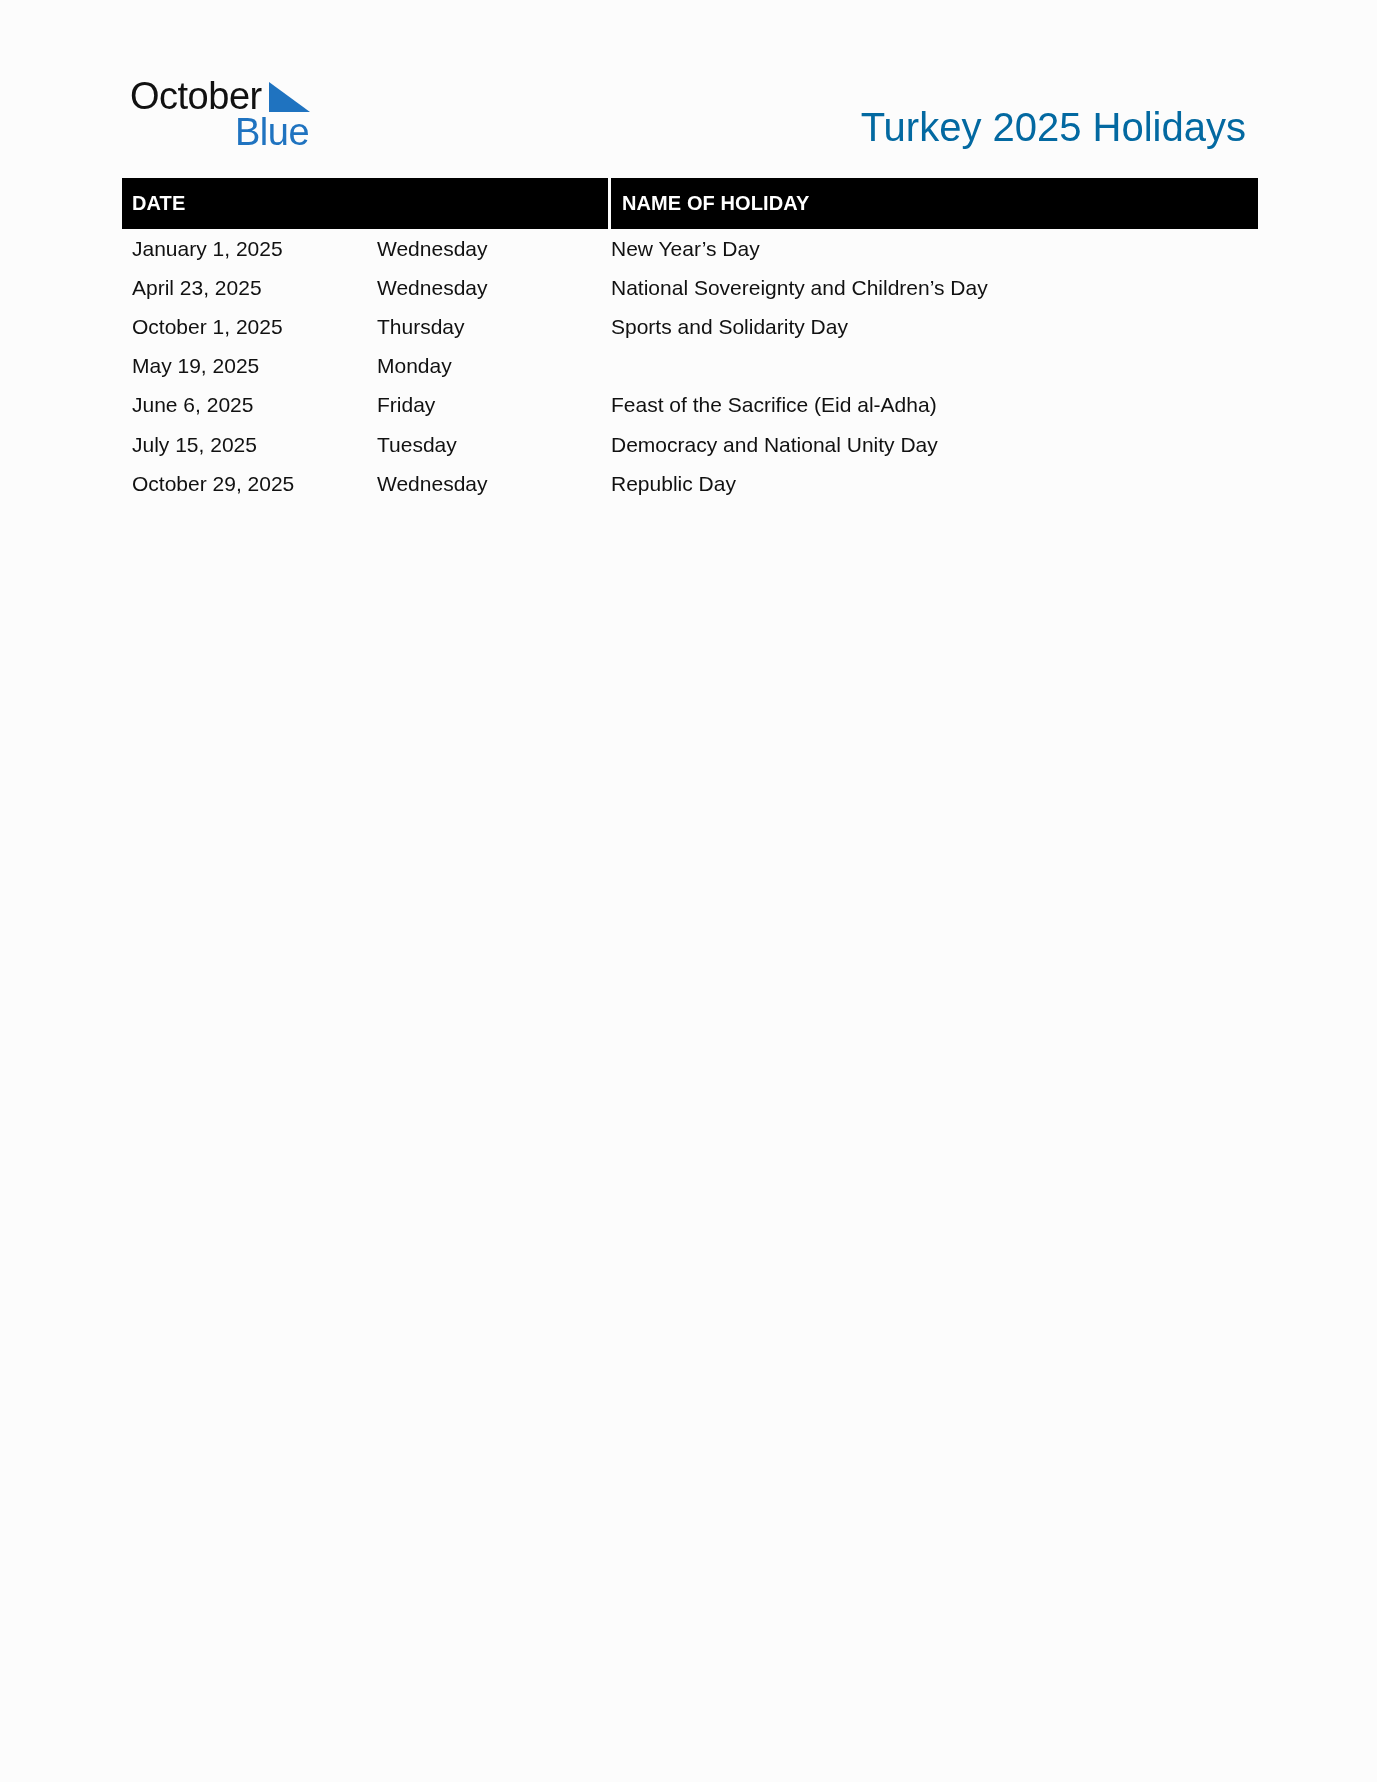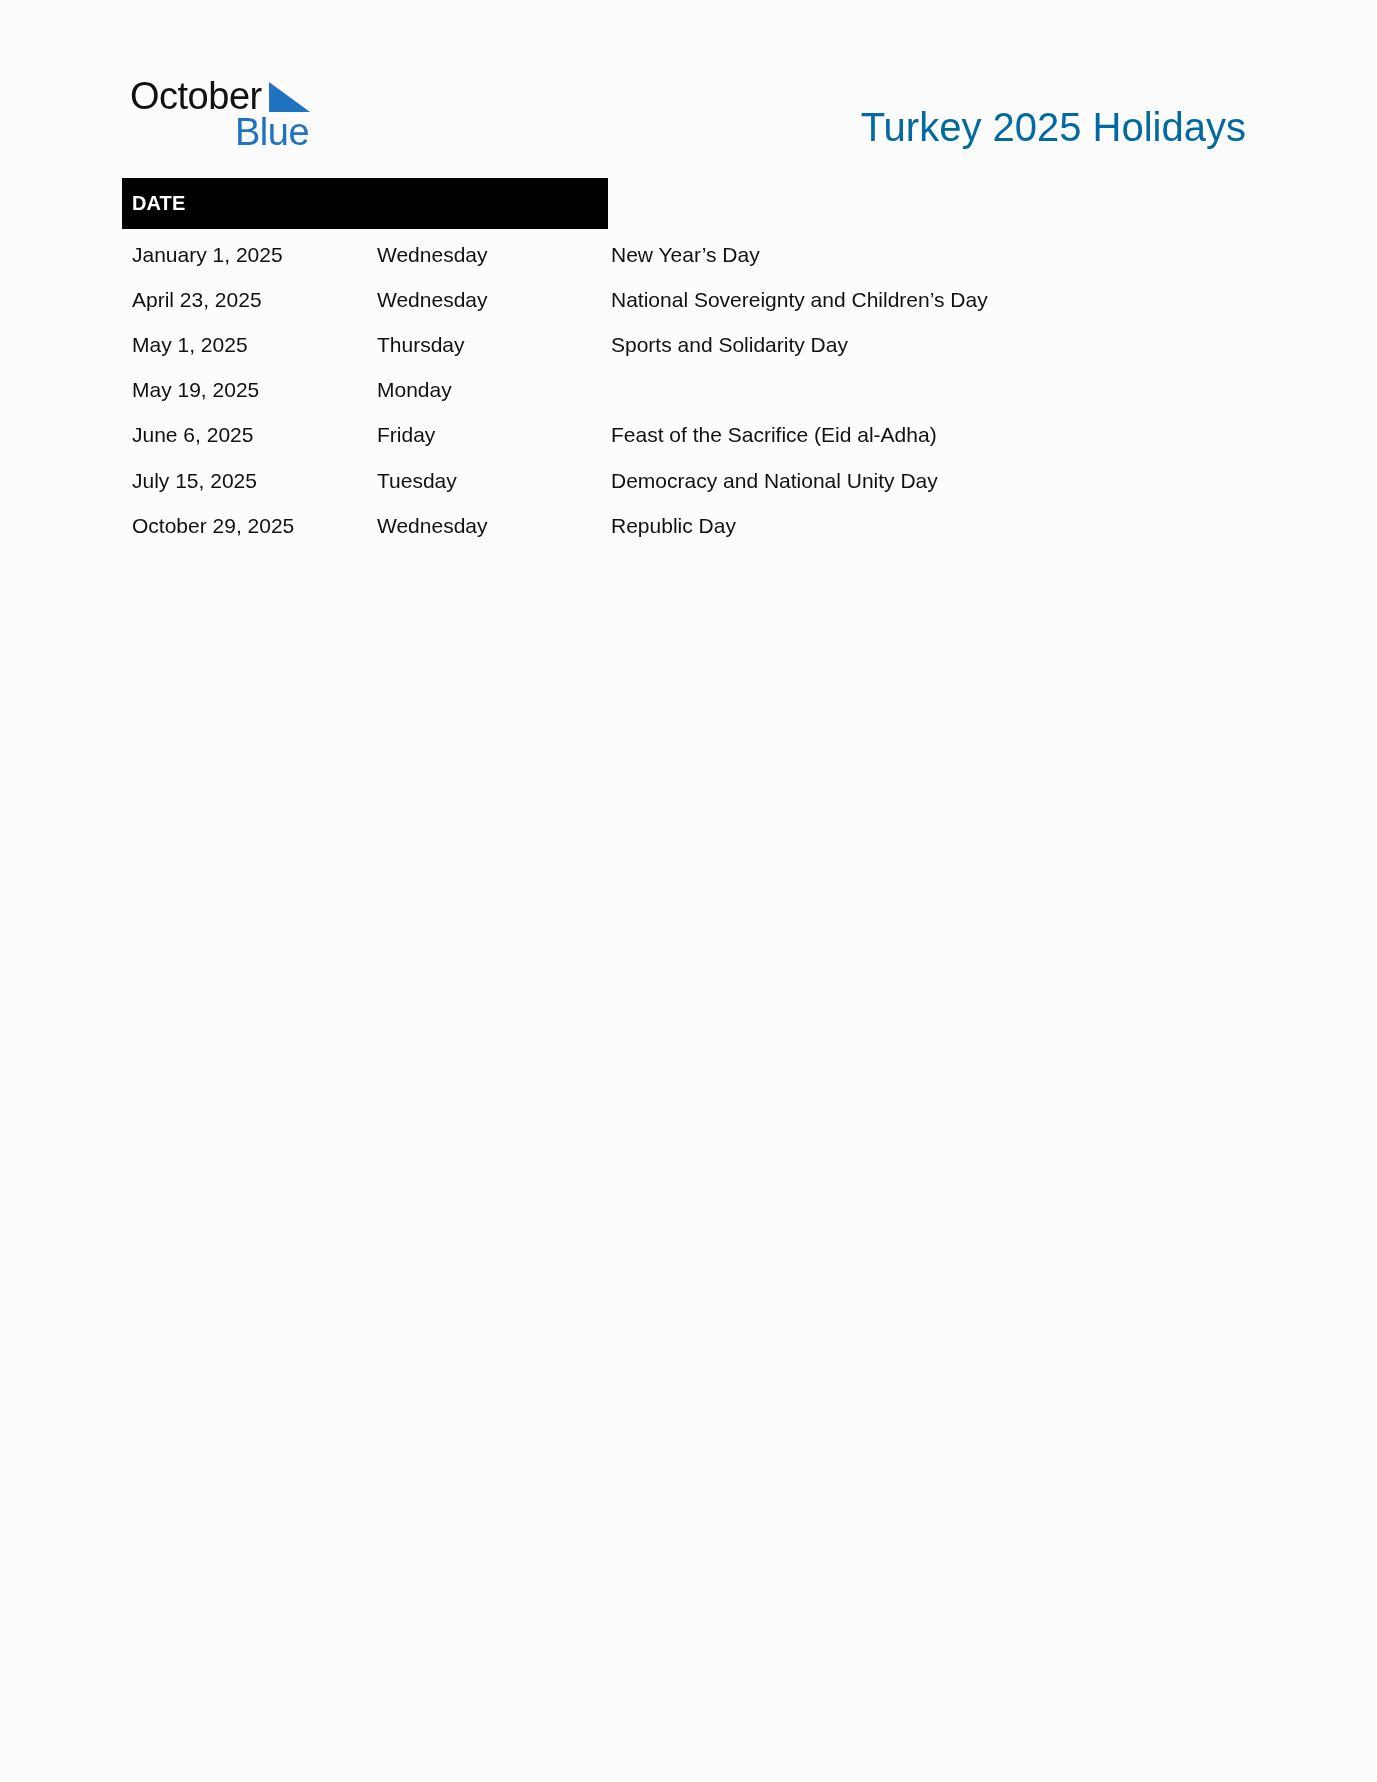--- a/index.html
+++ b/index.html
@@ -89,21 +89,20 @@
     }
     .tbody {
       margin-top: 0px;
     }
     .tr {
       display: flex;
       height: 39.2px;
       align-items: center;
       font-size: 21px;
       color: #111111;
-      margin-top: 6px;
     }
     .td-date {
       width: 255px;
       padding-left: 10px;
       box-sizing: border-box;
       white-space: nowrap;
     }
     .td-day {
       width: 234px;
       padding-left: 0px;
@@ -125,34 +124,35 @@
   </svg>
   <span class="logo-blue">Blue</span>
 </div>
 
 <div class="title">Turkey 2025 Holidays</div>
 
 <div class="table">
   <div class="thead">
     <div class="th th-date">DATE</div>
     <div class="th-gap"></div>
+    <div class="th th-name">NAME OF HOLIDAY</div>
   </div>
   <div class="tbody">
     <div class="tr">
       <div class="td-date">January 1, 2025</div>
       <div class="td-day">Wednesday</div>
       <div class="td-name">New Year’s Day</div>
     </div>
     <div class="tr">
       <div class="td-date">April 23, 2025</div>
       <div class="td-day">Wednesday</div>
       <div class="td-name">National Sovereignty and Children’s Day</div>
     </div>
     <div class="tr">
-      <div class="td-date">May 1, 2025</div>
+      <div class="td-date">October 1, 2025</div>
       <div class="td-day">Thursday</div>
       <div class="td-name">Sports and Solidarity Day</div>
     </div>
     <div class="tr">
       <div class="td-date">May 19, 2025</div>
       <div class="td-day">Monday</div>
     </div>
     <div class="tr">
       <div class="td-date">June 6, 2025</div>
       <div class="td-day">Friday</div>

